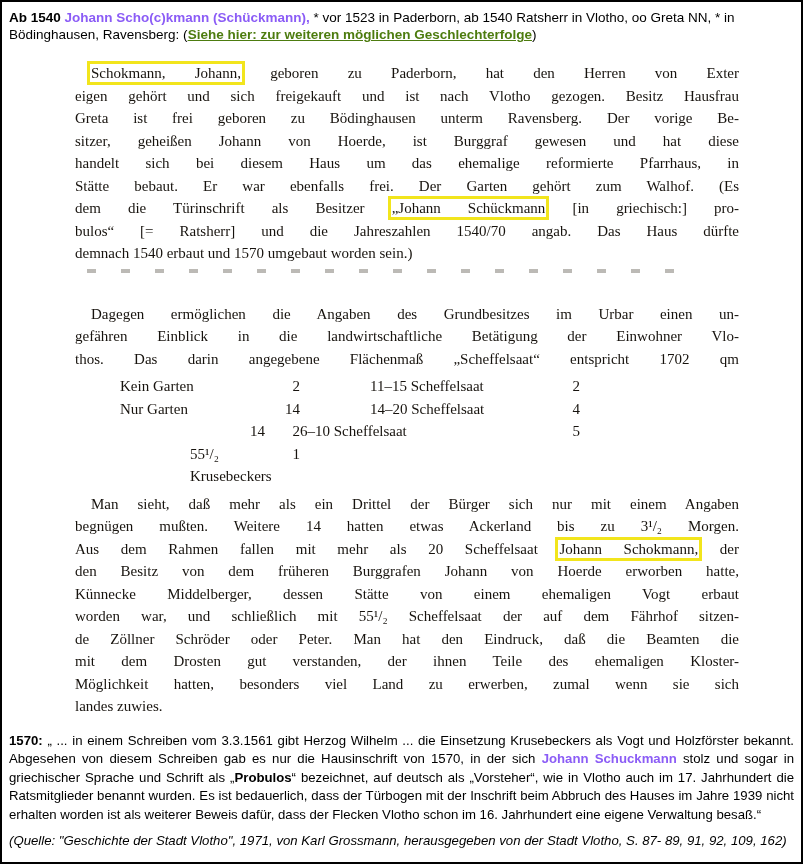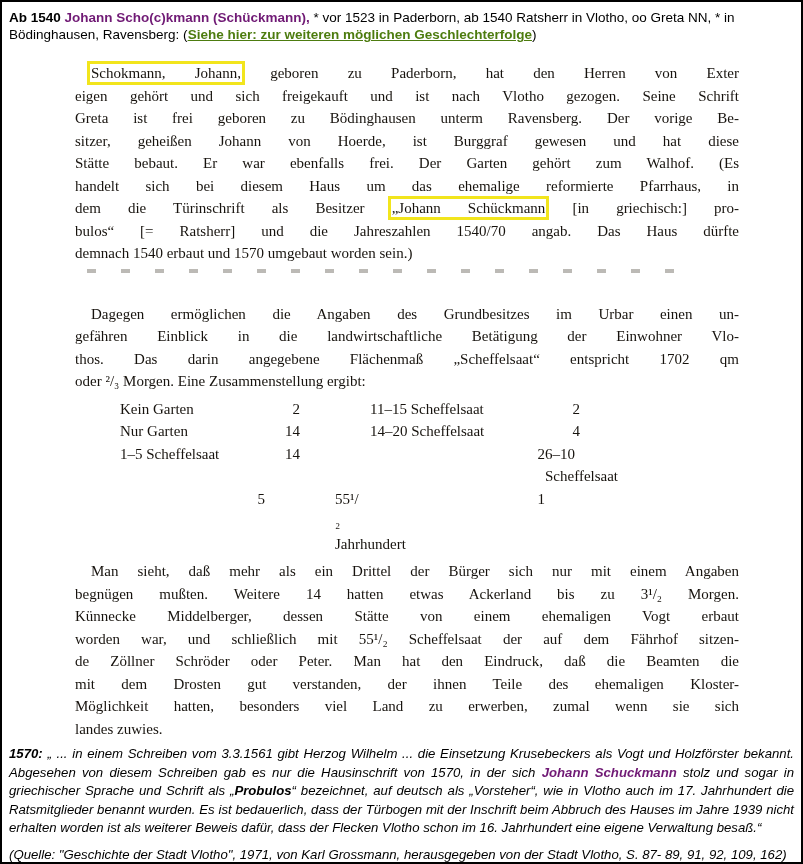--- a/index.html
+++ b/index.html
@@ -2,21 +2,21 @@
 <html><head>
 <meta charset="utf-8">
 <style>
   html,body{margin:0;padding:0;background:#fff;}
   .page{
     width:803px;height:864px;box-sizing:border-box;
     border:2px solid #000;background:#fff;overflow:hidden;
     font-family:"Liberation Sans",sans-serif;color:#000;
   }
   .b{font-weight:bold;}
-  .green{color:#701a75;}
+  .green{color:#8b5cf6;}
   .link{color:#4d7c0f;text-decoration:underline;cursor:pointer;}
   .header{padding:7px 8px 0 7px;font-size:13.5px;line-height:17px;}
   .scan{
     margin-left:73px;width:664px;
     font-family:"Liberation Serif","DejaVu Serif",serif;
     font-size:15px;line-height:22.5px;color:#17130e;
   }
   #scan1{margin-top:19px;}
   #scan2{margin-top:30px;}
   .scan-line{text-align:justify;text-align-last:justify;}
@@ -26,70 +26,70 @@
   .scan-table{
     display:grid;grid-template-columns:145px 35px 245px 35px;
     padding-left:45px;margin:5px 0;
   }
   .scan-table .num{text-align:right;}
   .scan-table .c3{padding-left:70px;}
   .artifact{
     height:4px;margin:4px 0 0 12px;width:600px;
     background:repeating-linear-gradient(90deg,rgba(95,90,80,.42) 0 9px,rgba(0,0,0,0) 9px 34px);
   }
-  .footnote{margin:5px 7px 0 7px;font-size:13.2px;line-height:18.5px;text-align:justify;font-style:italic;}
+  .footnote{margin:14px 7px 0 7px;font-size:13.2px;line-height:18.5px;text-align:justify;}
   .source{margin:9px 7px 0 7px;font-size:13.2px;font-style:italic;}
 </style>
 </head>
 <body>
 
 <div class="page">
   <div class="header"><span class="b">Ab 1540 </span><span class="b green">Johann Scho(c)kmann (Schückmann),</span><span> * vor 1523 in Paderborn, ab 1540 Ratsherr in Vlotho, oo Greta NN, * in Bödinghausen, Ravensberg: (</span><a class="b link">Siehe hier: zur weiteren möglichen Geschlechterfolge</a><span>)</span></div>
 
   <div class="scan" id="scan1">
       <div>
         <div class="scan-line indent"><span class="hl">Schokmann, Johann,</span><span> geboren zu Paderborn, hat den Herren von Exter</span></div>
-        <div class="scan-line"><span>eigen gehört und sich freigekauft und ist nach Vlotho gezogen. Seine Schrift</span></div>
+        <div class="scan-line"><span>eigen gehört und sich freigekauft und ist nach Vlotho gezogen. Besitz Hausfrau</span></div>
         <div class="scan-line"><span>Greta ist frei geboren zu Bödinghausen unterm Ravensberg. Der vorige Be-</span></div>
         <div class="scan-line"><span>sitzer, geheißen Johann von Hoerde, ist Burggraf gewesen und hat diese</span></div>
+        <div class="scan-line"><span>handelt sich bei diesem Haus um das ehemalige reformierte Pfarrhaus, in</span></div>
         <div class="scan-line"><span>Stätte bebaut. Er war ebenfalls frei. Der Garten gehört zum Walhof. (Es</span></div>
-        <div class="scan-line"><span>handelt sich bei diesem Haus um das ehemalige reformierte Pfarrhaus, in</span></div>
         <div class="scan-line"><span>dem die Türinschrift als Besitzer </span><span class="hl">„Johann Schückmann</span><span> [in griechisch:] pro-</span></div>
         <div class="scan-line"><span>bulos“ [= Ratsherr] und die Jahreszahlen 1540/70 angab. Das Haus dürfte</span></div>
         <div class="scan-line last"><span>demnach 1540 erbaut und 1570 umgebaut worden sein.)</span></div>
       </div>
       <div class="artifact"></div>
     </div>
   <div class="scan" id="scan2">
       <div>
         <div class="scan-line indent"><span>Dagegen ermöglichen die Angaben des Grundbesitzes im Urbar einen un-</span></div>
         <div class="scan-line"><span>gefähren Einblick in die landwirtschaftliche Betätigung der Einwohner Vlo-</span></div>
         <div class="scan-line"><span>thos. Das darin angegebene Flächenmaß „Scheffelsaat“ entspricht 1702 qm</span></div>
-        <div class="scan-line last"><span>oder ²/₃ Morgen. Eine Zusammenstellung ergibt:</span></div>
       </div>
       <div class="scan-table">
         <div class="c1">Kein Garten</div>
         <div class="c2 num">2</div>
         <div class="c3">11–15 Scheffelsaat</div>
         <div class="c4 num">2</div>
         <div class="c1">Nur Garten</div>
         <div class="c2 num">14</div>
         <div class="c3">14–20 Scheffelsaat</div>
         <div class="c4 num">4</div>
-        <div class="c1">1–5 Scheffelsaat</div>
         <div class="c2 num">14</div>
         <div class="c4 num">2</div>
         <div class="c1">6–10 Scheffelsaat</div>
         <div class="c2 num">5</div>
-        <div class="c3">55¹/₂ Jahrhundert</div>
+        <div class="c3">55¹/₂ Krusebeckers</div>
         <div class="c4 num">1</div>
       </div>
       <div>
         <div class="scan-line indent"><span>Man sieht, daß mehr als ein Drittel der Bürger sich nur mit einem Angaben</span></div>
         <div class="scan-line"><span>begnügen mußten. Weitere 14 hatten etwas Ackerland bis zu 3¹/₂ Morgen.</span></div>
+        <div class="scan-line"><span>Aus dem Rahmen fallen mit mehr als 20 Scheffelsaat </span><span class="hl">Johann Schokmann,</span><span> der</span></div>
+        <div class="scan-line"><span>den Besitz von dem früheren Burggrafen Johann von Hoerde erworben hatte,</span></div>
         <div class="scan-line"><span>Künnecke Middelberger, dessen Stätte von einem ehemaligen Vogt erbaut</span></div>
         <div class="scan-line"><span>worden war, und schließlich mit 55¹/₂ Scheffelsaat der auf dem Fährhof sitzen-</span></div>
         <div class="scan-line"><span>de Zöllner Schröder oder Peter. Man hat den Eindruck, daß die Beamten die</span></div>
         <div class="scan-line"><span>mit dem Drosten gut verstanden, der ihnen Teile des ehemaligen Kloster-</span></div>
         <div class="scan-line"><span>Möglichkeit hatten, besonders viel Land zu erwerben, zumal wenn sie sich</span></div>
         <div class="scan-line last"><span>landes zuwies.</span></div>
       </div>
     </div>
 
   <div class="footnote"><span class="b">1570:</span><span> „ ... in einem Schreiben vom 3.3.1561 gibt Herzog Wilhelm ... die Einsetzung Krusebeckers als Vogt und Holzförster bekannt. Abgesehen von diesem Schreiben gab es nur die Hausinschrift von 1570, in der sich </span><span class="b green">Johann Schuckmann</span><span> stolz und sogar in griechischer Sprache und Schrift als „</span><span class="b">Probulos</span><span>“ bezeichnet, auf deutsch als „Vorsteher“, wie in Vlotho auch im 17. Jahrhundert die Ratsmitglieder benannt wurden. Es ist bedauerlich, dass der Türbogen mit der Inschrift beim Abbruch des Hauses im Jahre 1939 nicht erhalten worden ist als weiterer Beweis dafür, dass der Flecken Vlotho schon im 16. Jahrhundert eine eigene Verwaltung besaß.“</span></div>

